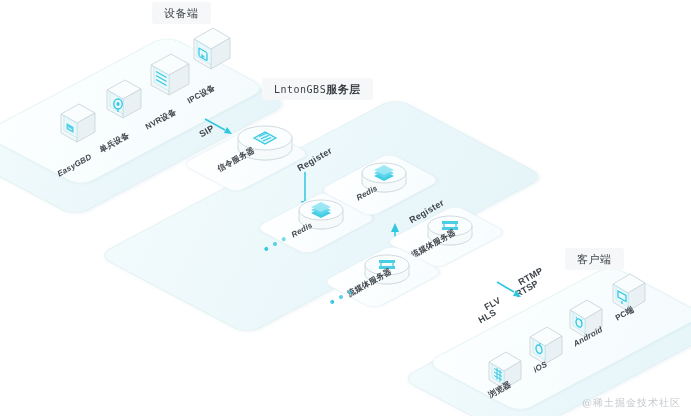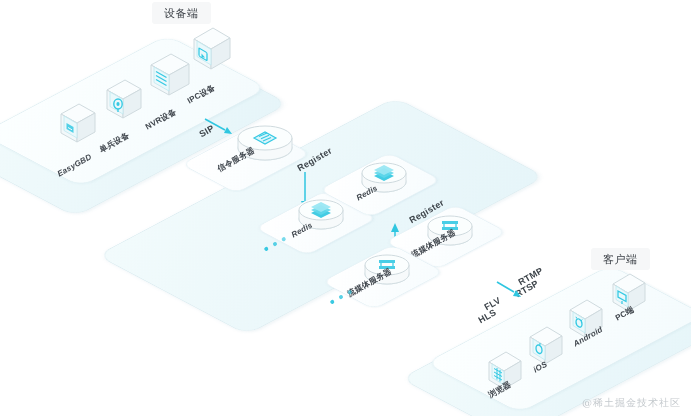--- a/index.html
+++ b/index.html
@@ -179,20 +179,23 @@
   <div class="proto" style="left:200px;top:130px;transform:rotate(-30deg);">SIP</div>
   <div class="arrow" style="left:203px;top:117px;">
     <svg width="36" height="32" viewBox="0 0 36 32">
       <path d="M2 2 L22 13" stroke="#2fc6e0" stroke-width="1.5" fill="none"></path>
       <path d="M29 17 L21 16 L24 10 Z" fill="#2fc6e0"></path>
     </svg>
   </div>
 
   <div class="plate plate-outer" style="left:110px;top:110px;width:420px;height:210px;"></div>
 
+  <div class="chip mono" style="left:262px;top:78px;">
+    <span>LntonGBS</span><b>服务层</b>
+  </div>
 
   <div class="plate plate-node" style="left:193px;top:120px;width:104px;height:76px;"></div>
   <div class="cyl" style="left:265px;top:140px;">
     <svg width="58" height="44" viewBox="0 0 58 44">
       <ellipse cx="29" cy="30" rx="27" ry="12" fill="#f0f5f7" stroke="#d3dee2" stroke-width="1"></ellipse>
       <path d="M2 20 L2 30 A27 12 0 0 0 56 30 L56 20 Z" fill="#f7fafb" stroke="#d3dee2" stroke-width="1"></path>
       <ellipse cx="29" cy="20" rx="27" ry="12" fill="#fbfefe" stroke="#cfdade" stroke-width="1"></ellipse>
       <g transform="translate(29,20)">
         <path d="M-11 0 L0 -6 L11 0 L0 6 Z" fill="#d9f5fb" stroke="#35c9e3" stroke-width="1.2"></path>
         <path d="M-6 -1.5 L2 -5" stroke="#35c9e3" stroke-width="1.1"></path>
@@ -296,21 +299,21 @@
   <div class="arrow" style="left:492px;top:280px;">
     <svg width="34" height="40" viewBox="0 0 34 40">
       <path d="M5 2 L22 12" stroke="#2fc6e0" stroke-width="1.6" fill="none"></path>
       <path d="M29 17 L21 16 L24 10 Z" fill="#2fc6e0"></path>
     </svg>
   </div>
 
   <div class="plate plate-outer" style="left:414px;top:272px;width:296px;height:160px;"></div>
   <div class="plate plate-inner" style="left:434px;top:272px;width:260px;height:132px;"></div>
 
-  <div class="chip" style="left:591px;top:248px;">客户端</div>
+  <div class="chip" style="left:565px;top:248px;">客户端</div>
 
   <div class="dev" style="left:505px;top:370px;">
     <svg width="44" height="54" viewBox="0 0 44 54">
       <path d="M6 19 L23 9 L38 18 L21 28 Z" fill="#fafdfe" stroke="#cfdade" stroke-width="1"></path>
       <path d="M6 19 L21 28 L21 46 L6 37 Z" fill="#f2f8fa" stroke="#cfdade" stroke-width="1"></path>
       <path d="M21 28 L38 18 L38 36 L21 46 Z" fill="#e9f1f4" stroke="#cfdade" stroke-width="1"></path>
       <path d="M9 21 L21 28.5 L21 42 L9 34.5 Z" fill="#eaf8fb" stroke="#bfe8f0" stroke-width="0.8"></path>
       <g stroke="#35c9e3" stroke-width="1">
         <path d="M11 25.5 L19 30"></path>
         <path d="M11 29 L19 33.5"></path>

